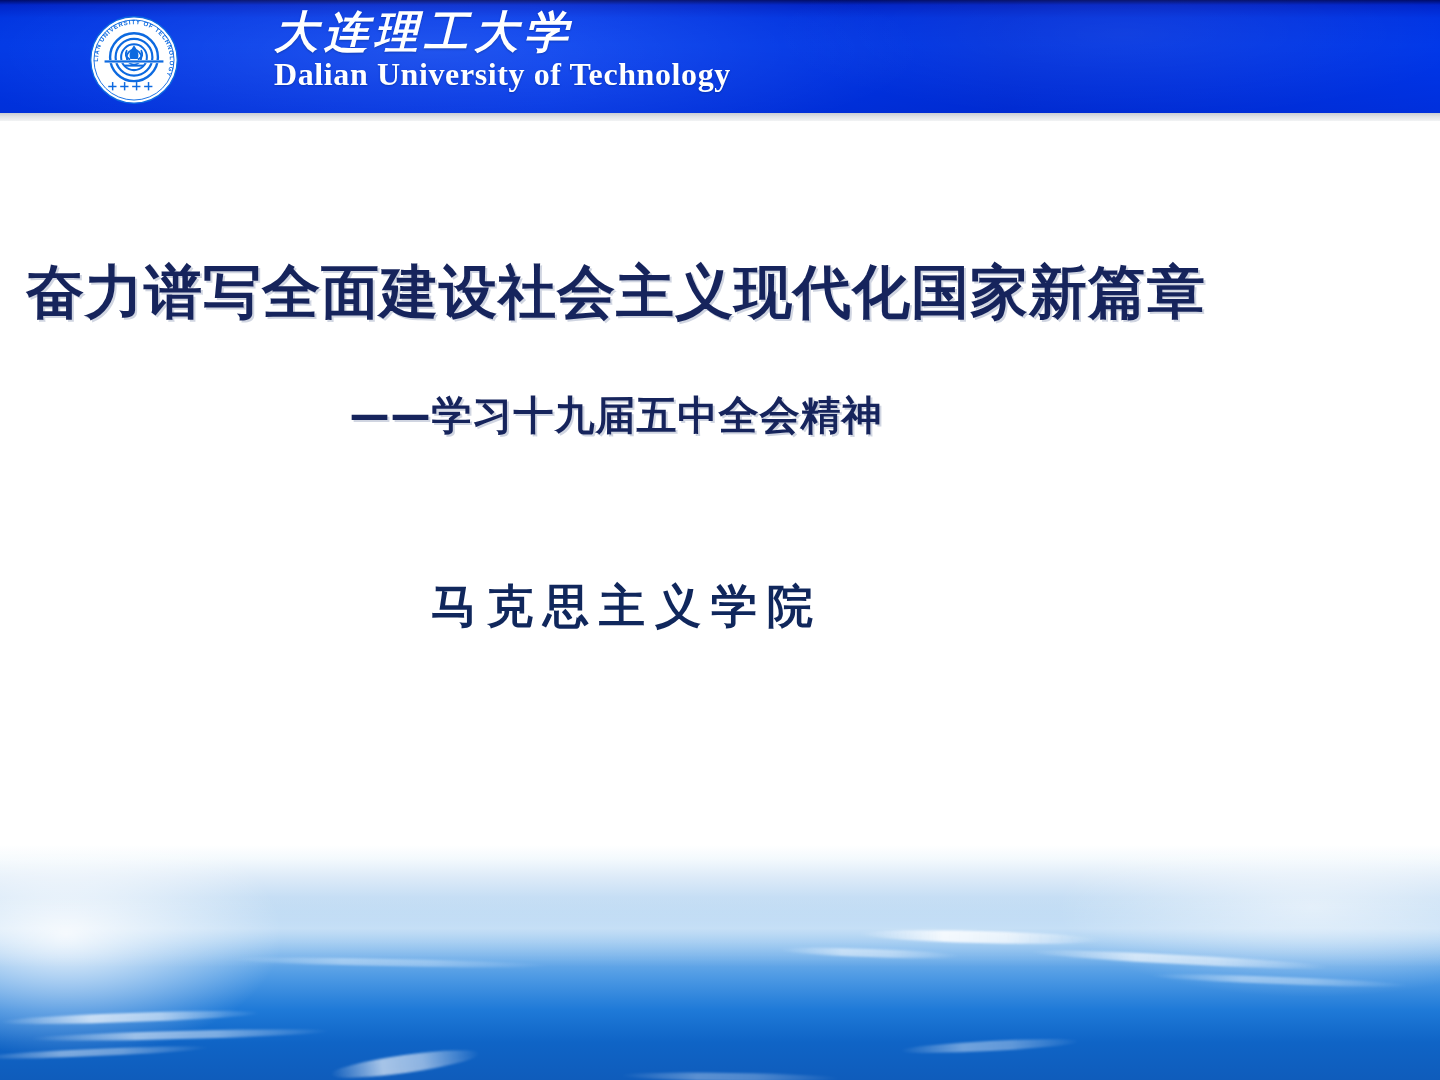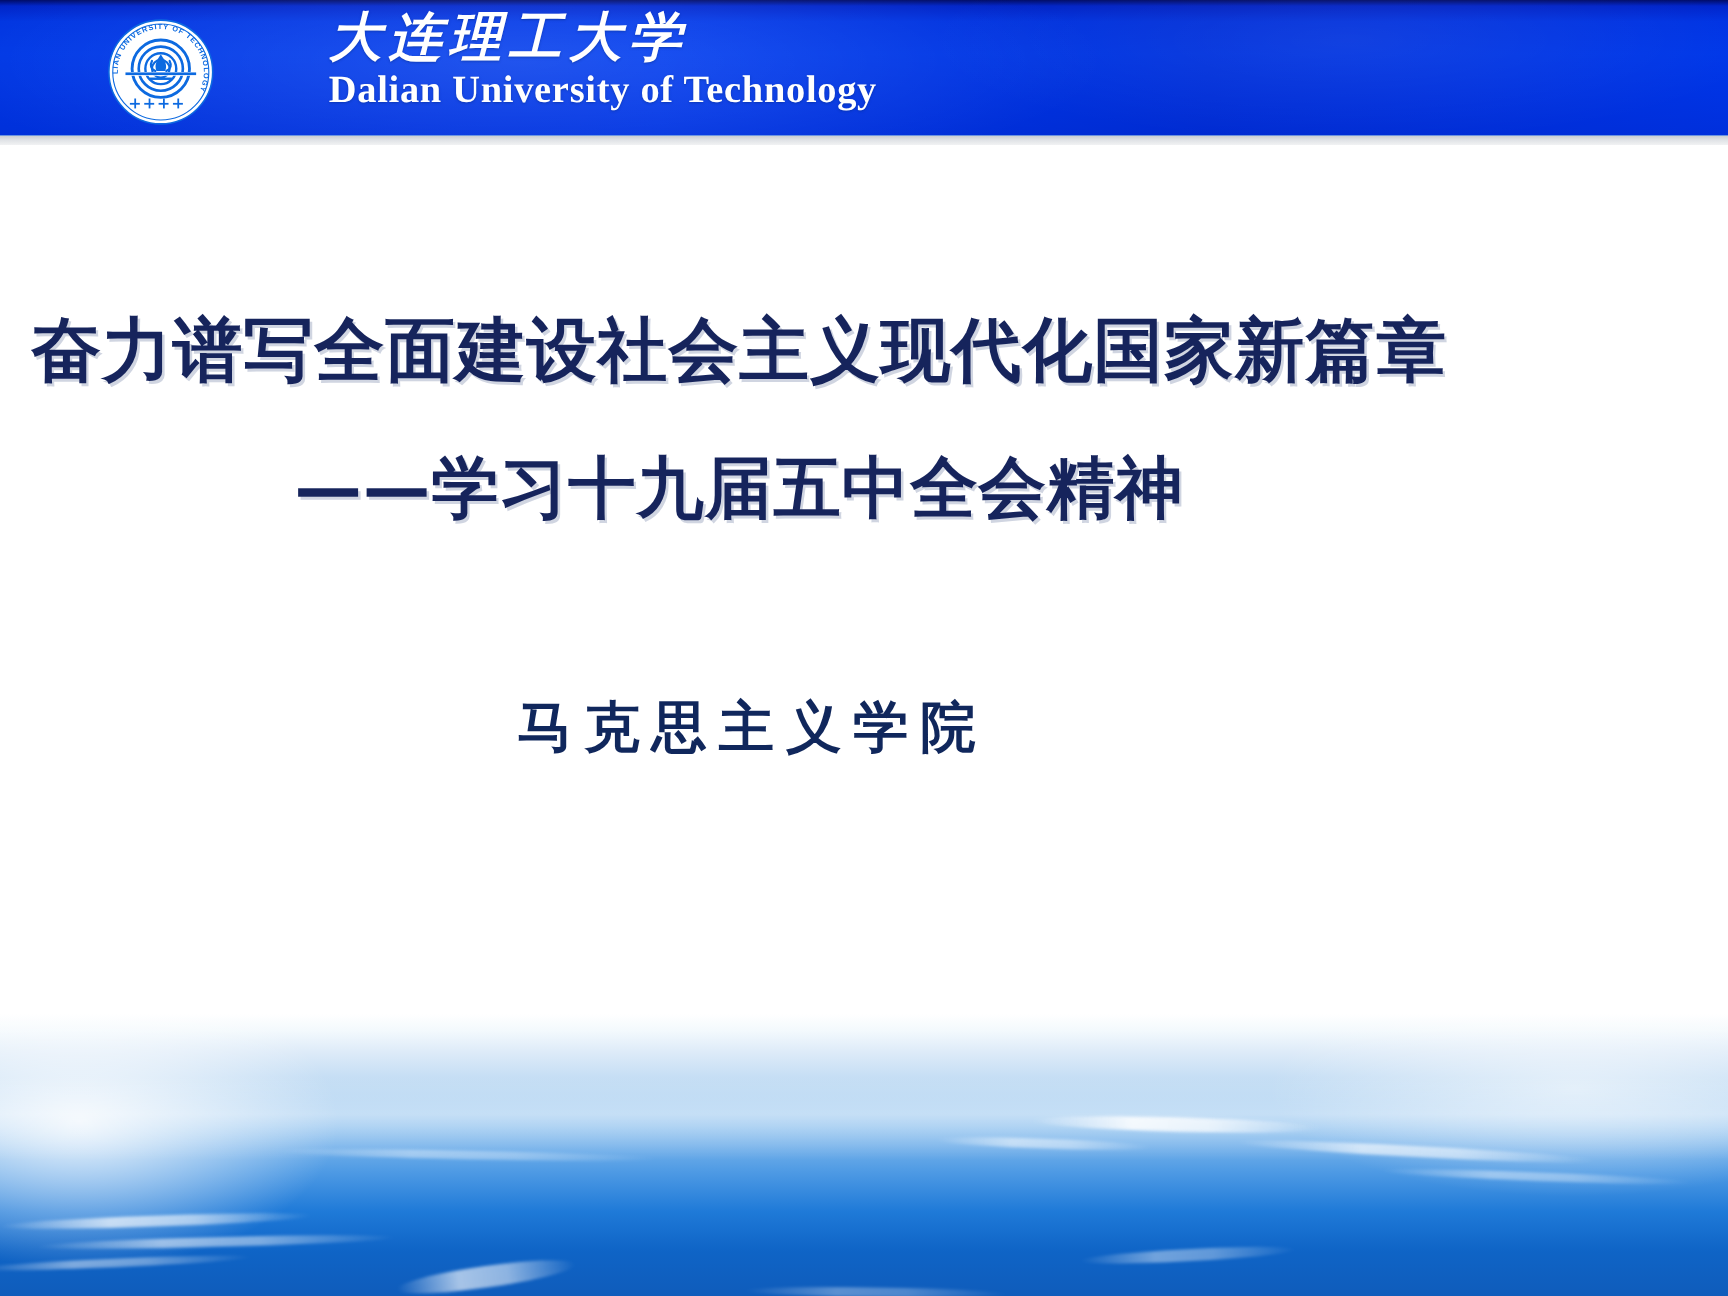--- a/index.html
+++ b/index.html
@@ -119,22 +119,22 @@
     color: #16245c;
     white-space: nowrap;
     text-shadow: 2px 2px 0 rgba(170,178,200,0.55);
   }
   .title-main {
     font-size: 58px;
     letter-spacing: 1px;
     line-height: 1.1;
   }
   .title-sub {
-    margin-top: 52px;
-    font-size: 56px;
+    margin-top: 68px;
+    font-size: 40px;
     letter-spacing: 1px;
     line-height: 1.1;
   }
 
   .byline-block {
     position: absolute;
     left: 0;
     top: 455px;
     width: 1244px;
     text-align: center;

